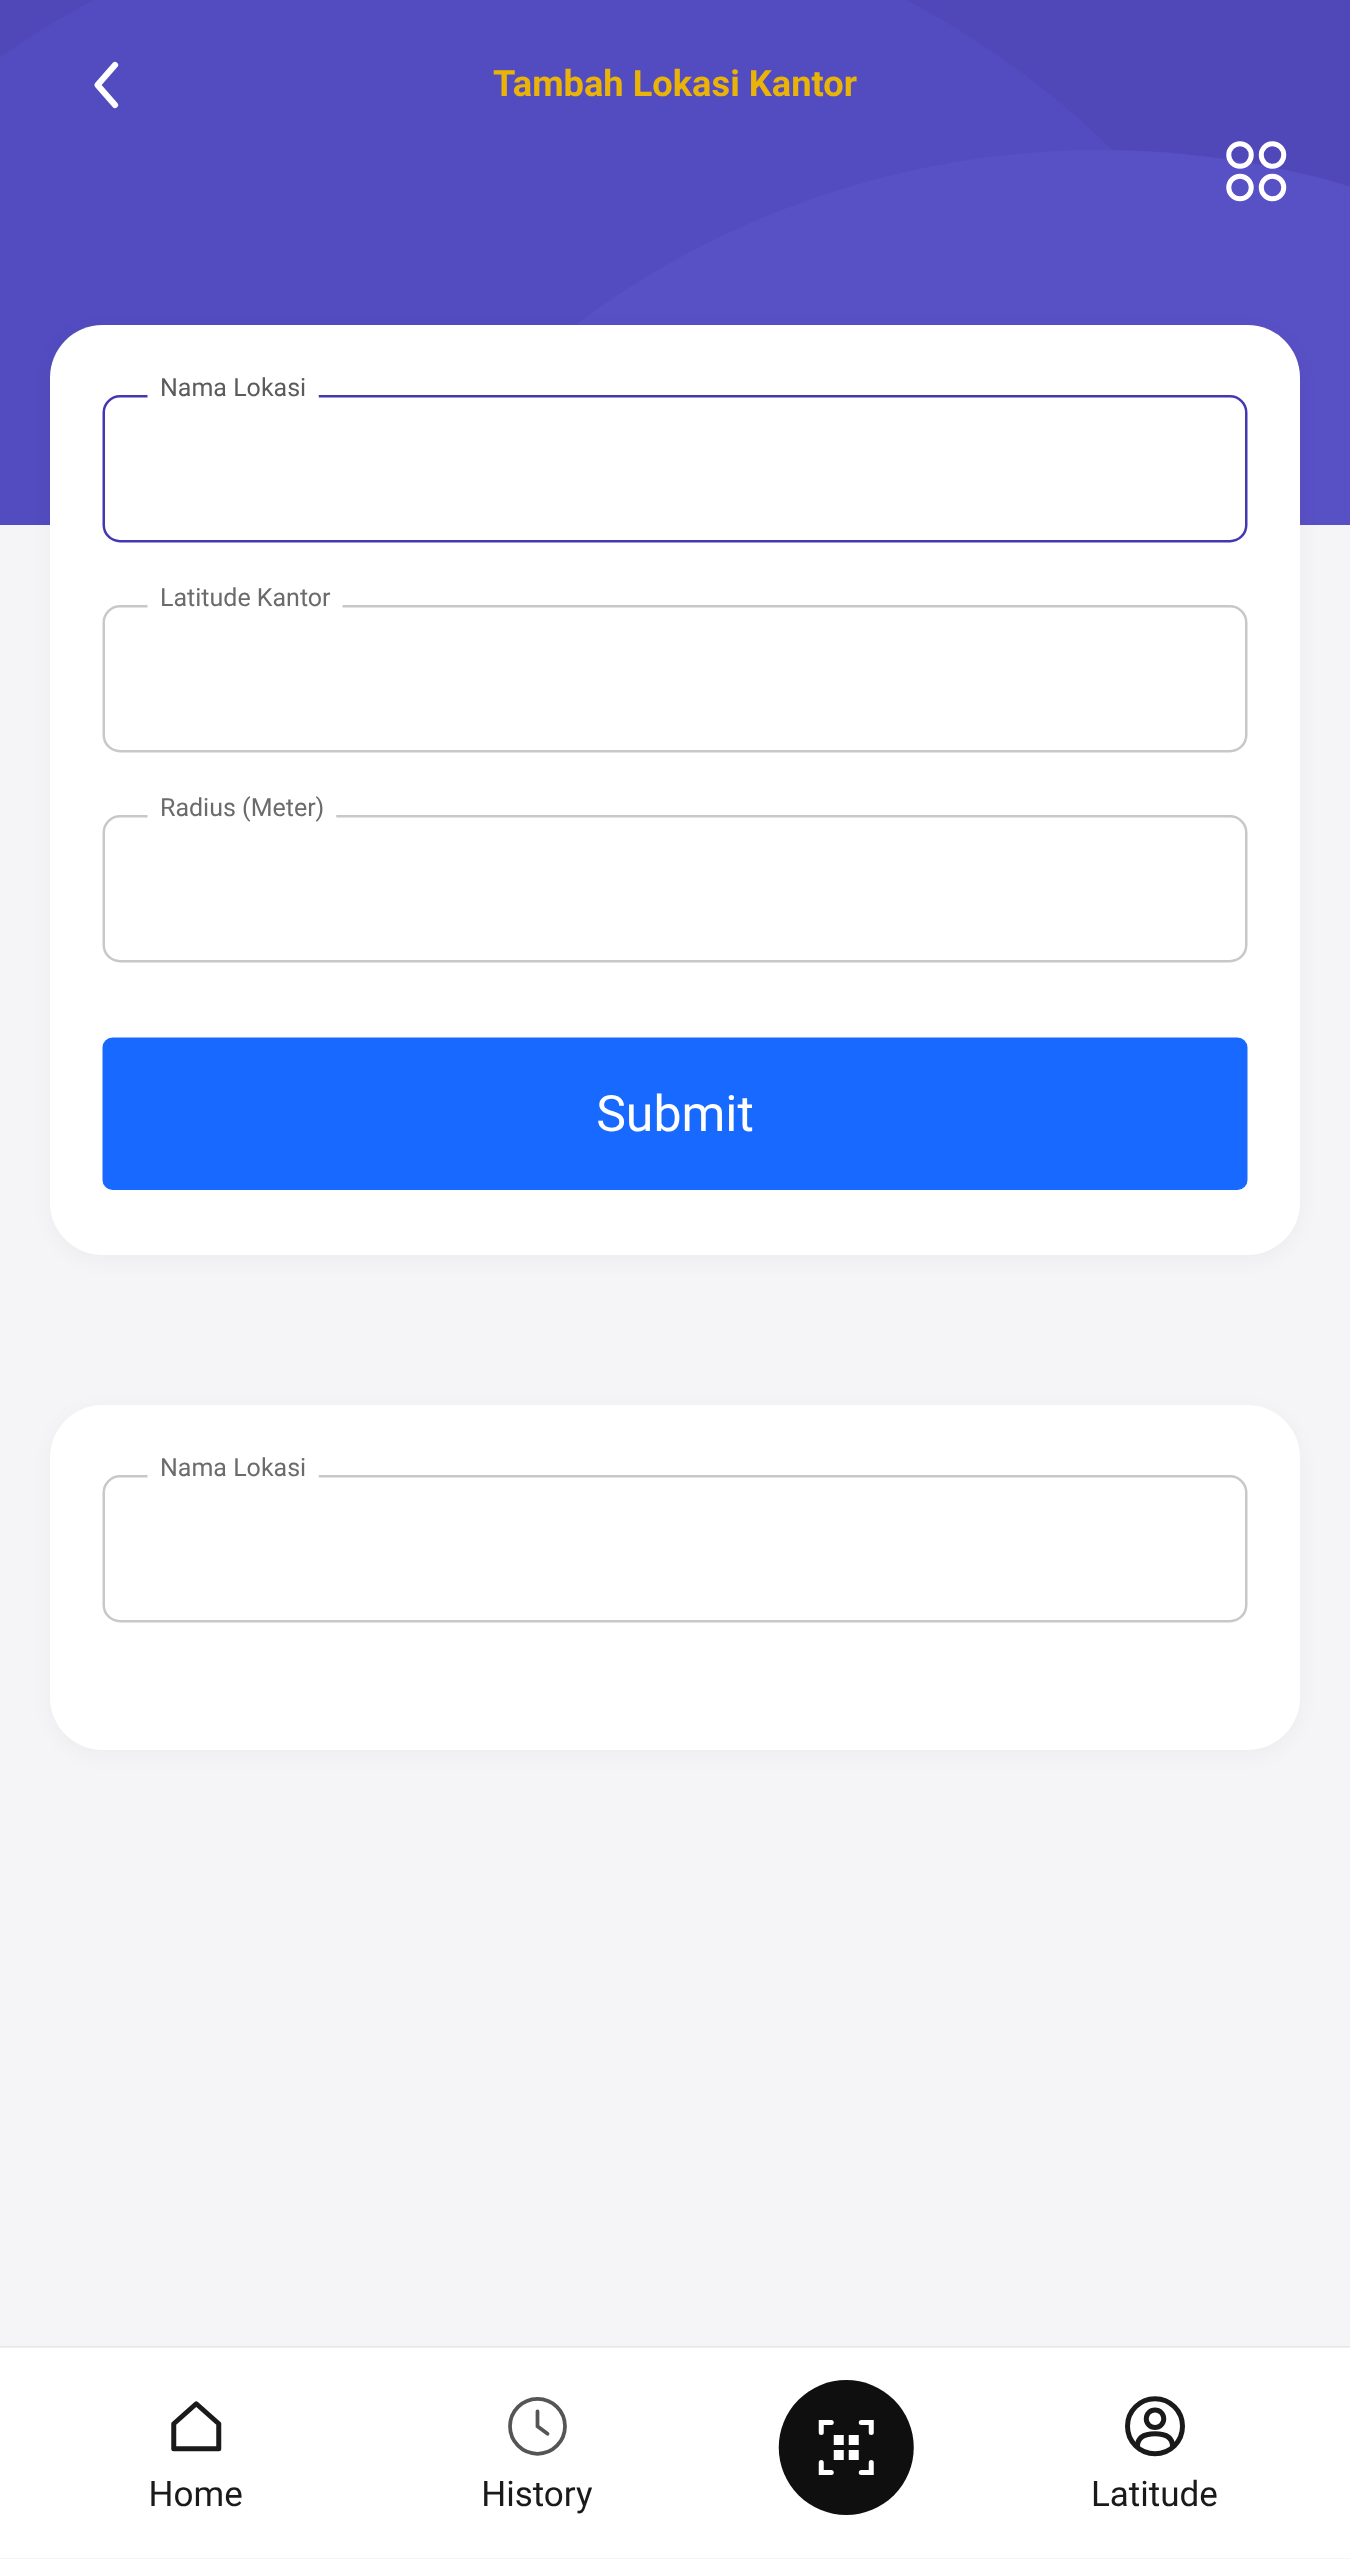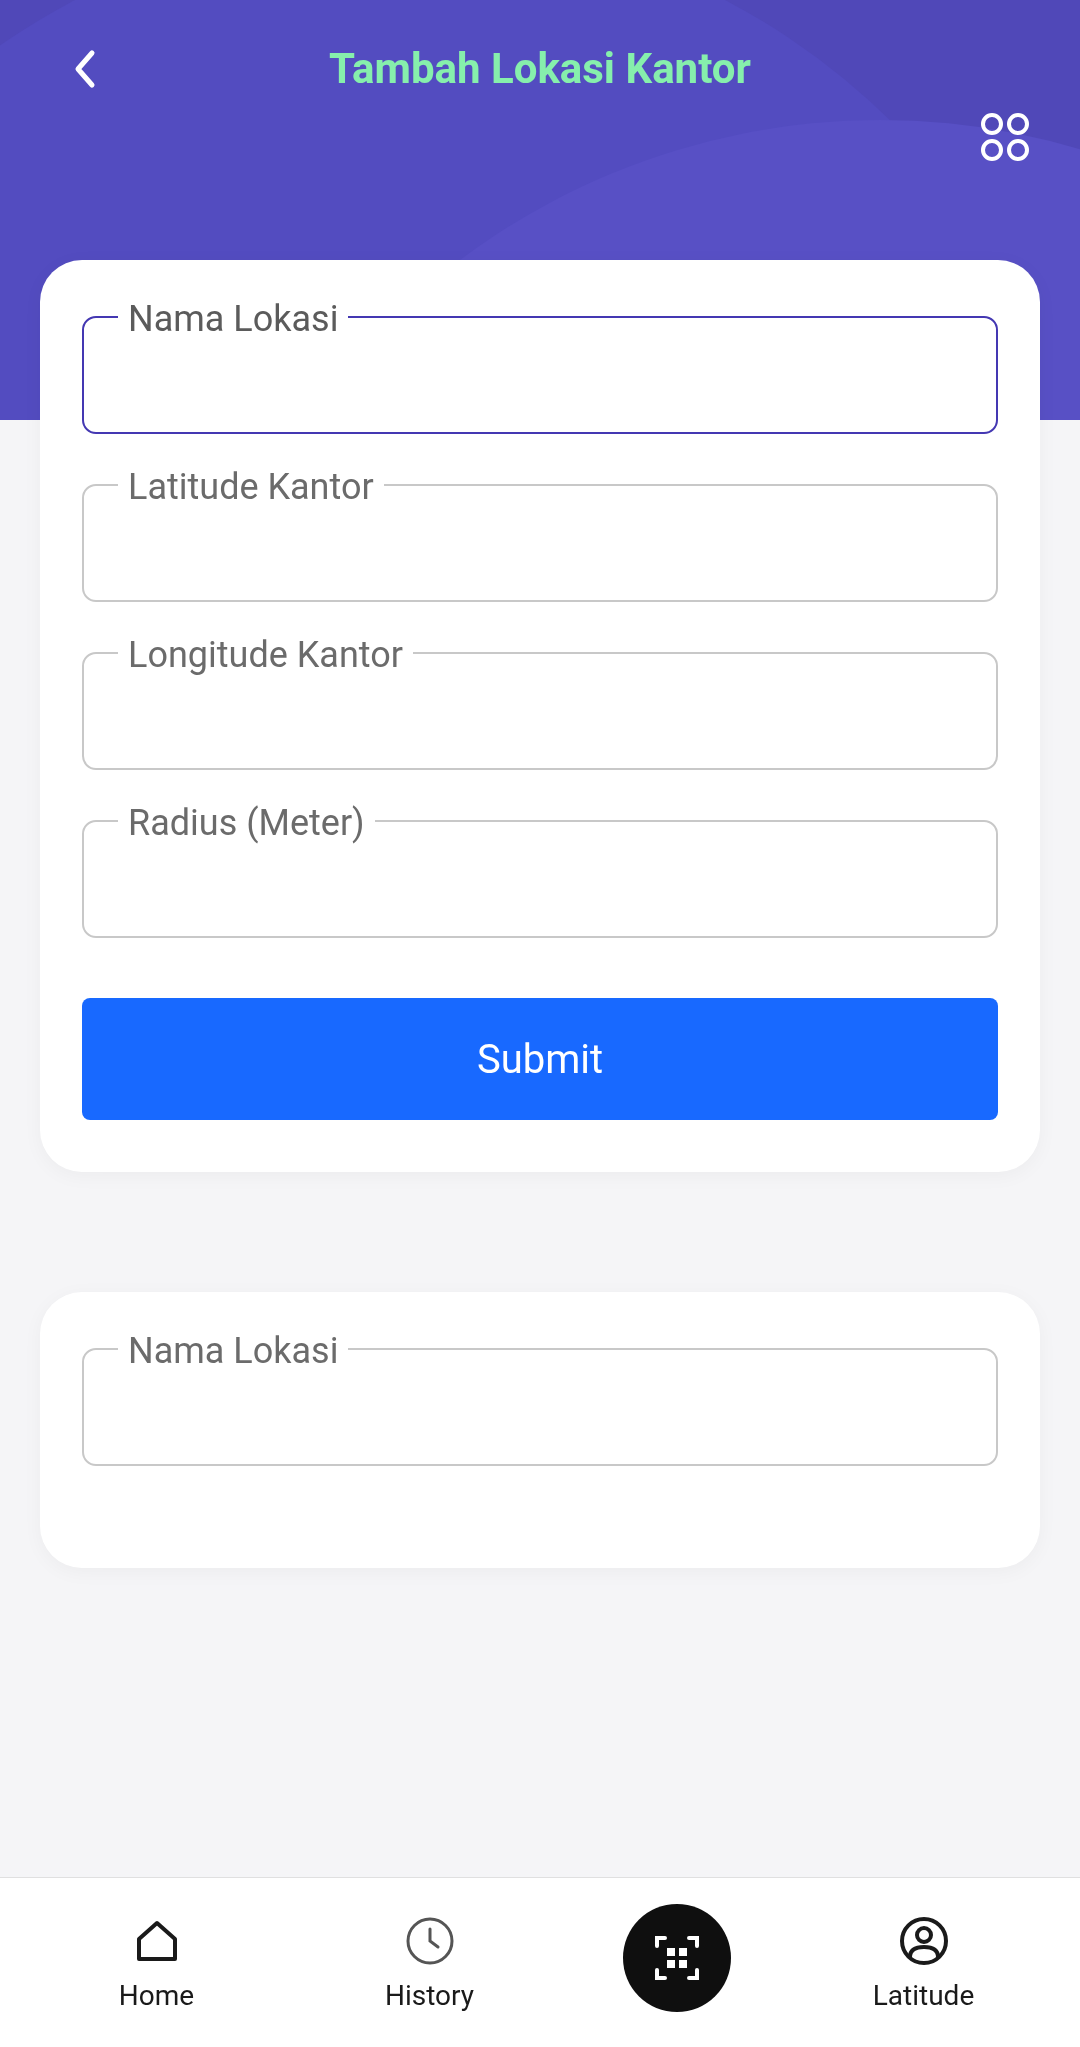--- a/index.html
+++ b/index.html
@@ -56,22 +56,22 @@
     justify-content: center;
     cursor: pointer;
   }
   .back-btn svg {
     width: 28px;
     height: 40px;
   }
   .title {
     flex: 1;
     text-align: center;
-    color: #86efac;
-    font-size: 42px;
+    color: #eab308;
+    font-size: 29px;
     font-weight: 700;
     margin-left: -48px;
   }
   .grid-icon {
     position: absolute;
     top: 110px;
     right: 48px;
     z-index: 2;
     cursor: pointer;
   }
@@ -103,21 +103,21 @@
   .field {
     position: relative;
     margin-bottom: 50px;
   }
   .field-label {
     position: absolute;
     top: -18px;
     left: 36px;
     background: #fff;
     padding: 0 10px;
-    font-size: 36px;
+    font-size: 20px;
     color: #6b6b6b;
     z-index: 1;
   }
   .field-input {
     width: 100%;
     height: 118px;
     border: 2px solid #c8c8c8;
     border-radius: 14px;
     padding: 0 30px;
     font-size: 30px;
@@ -219,24 +219,20 @@
     <div class="field focused">
       <div class="field-label">Nama Lokasi</div>
       <input class="field-input" type="text" value="" style="">
     </div>
 
     <div class="field">
       <div class="field-label">Latitude Kantor</div>
       <input class="field-input" type="text" value="" style="">
     </div>
 
-    <div class="field">
-      <div class="field-label">Longitude Kantor</div>
-      <input class="field-input" type="text" value="" style="">
-    </div>
 
     <div class="field">
       <div class="field-label">Radius (Meter)</div>
       <input class="field-input" type="text" value="" style="">
     </div>
 
     <button class="submit-btn">Submit</button>
   </div>
 
   <div class="card">

